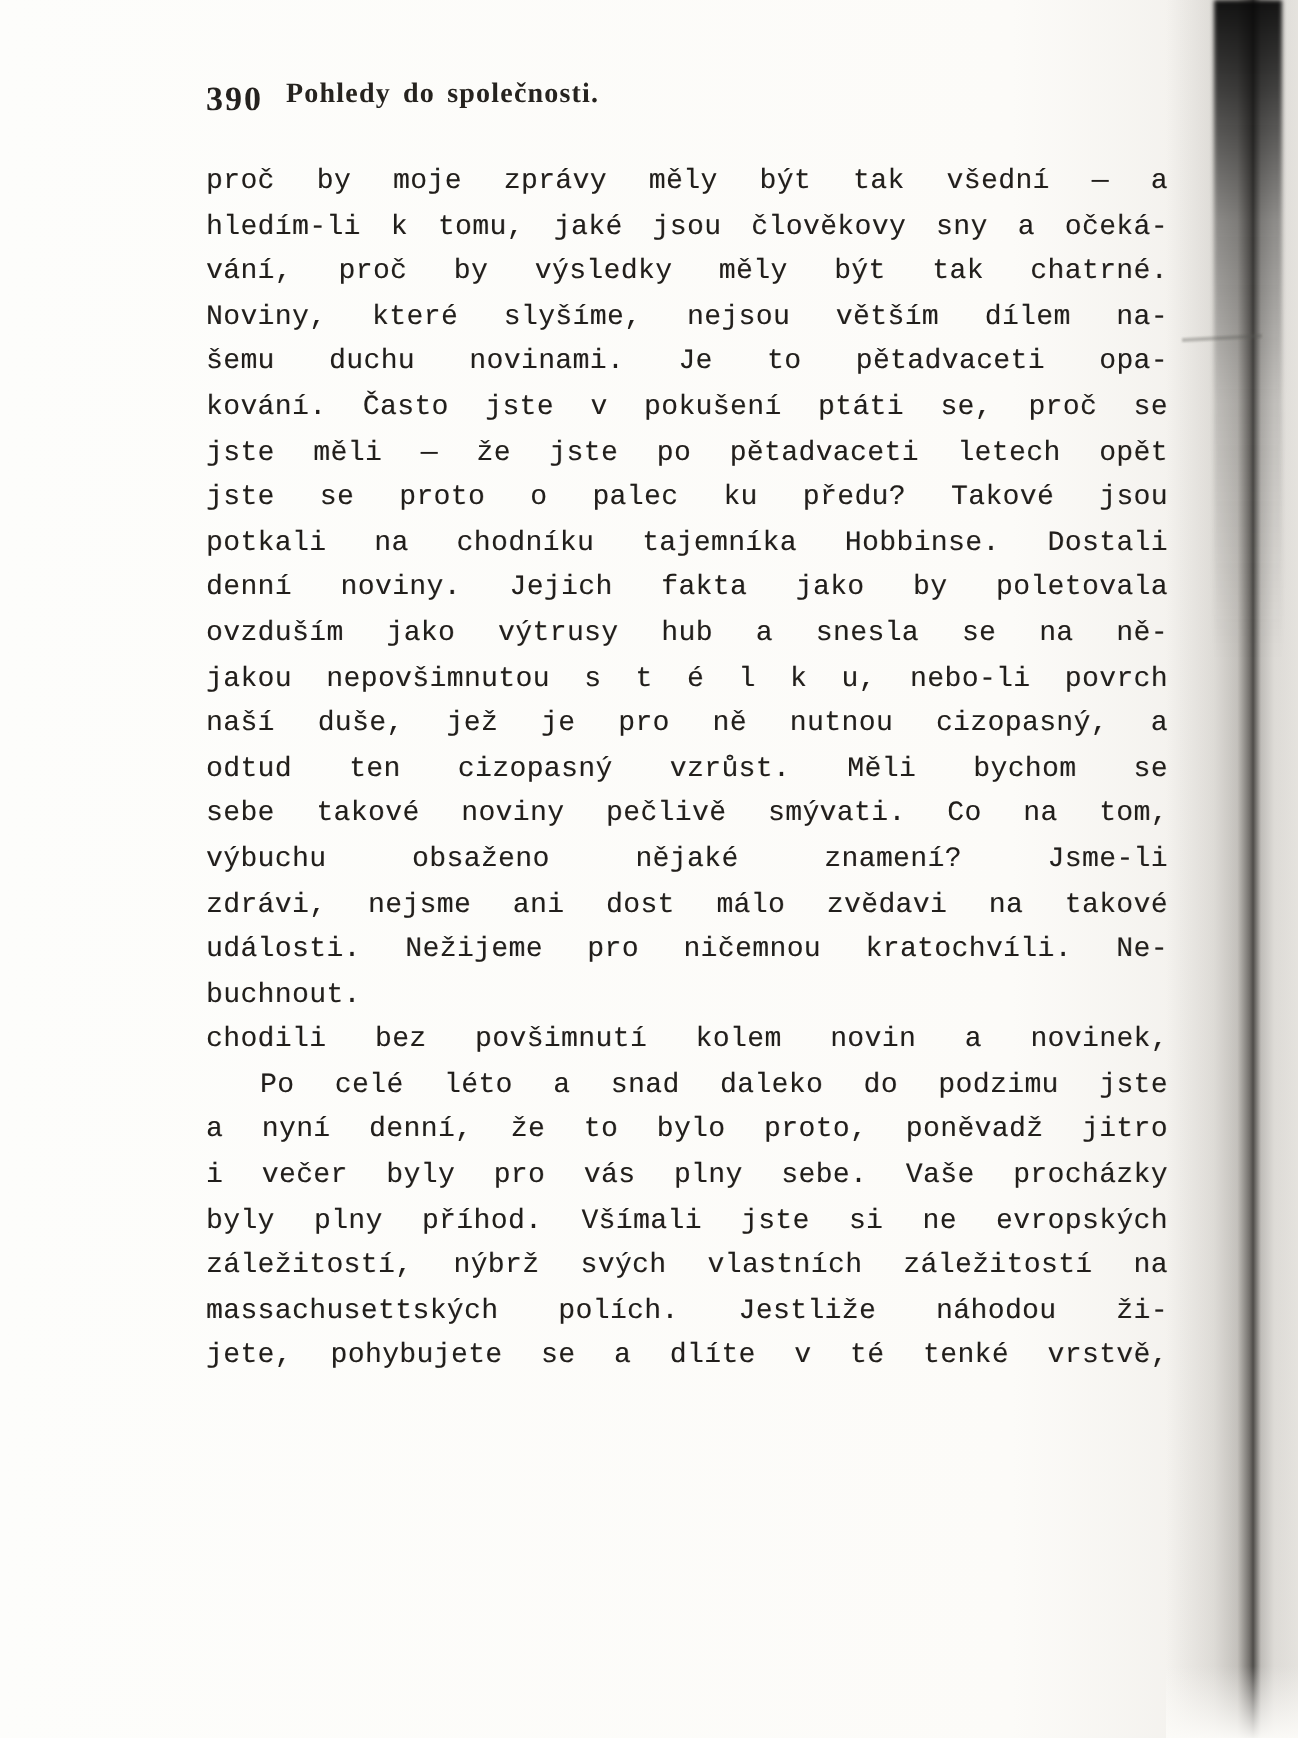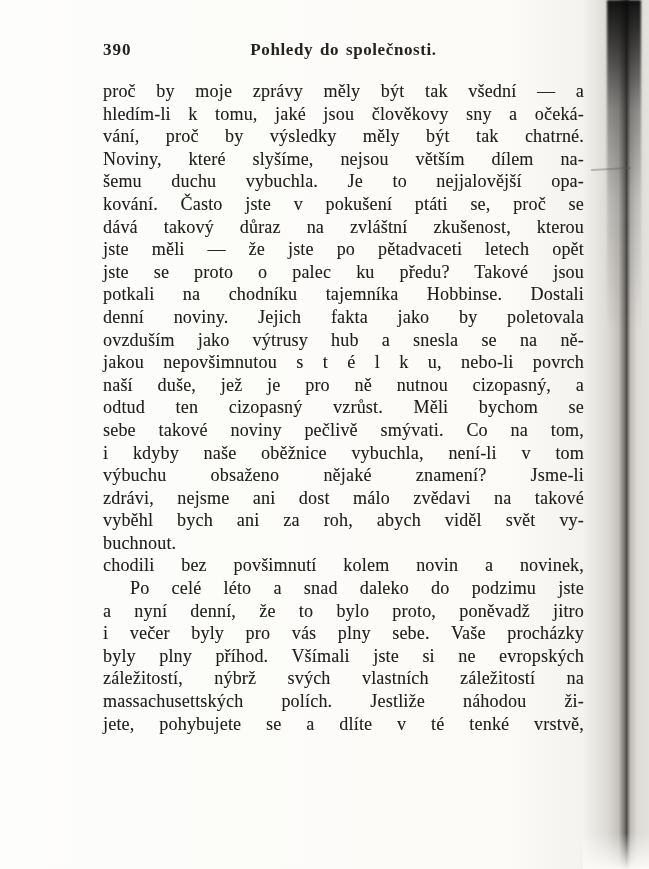--- a/index.html
+++ b/index.html
@@ -82,43 +82,43 @@
     font-size: 17px;
     font-weight: 700;
     letter-spacing: 1px;
     color: #24211e;
   }
   .header-title {
     position: absolute;
     left: 40px;
     right: 40px;
     top: 0;
-    text-align: center;
-    font-size: 17px;
+    font-size: 14px;
     font-weight: 700;
     letter-spacing: 0.6px;
     word-spacing: 2px;
     color: #26231f;
   }
   
   .text-block {
     position: absolute;
     left: 103px;
     top: 80px;
     width: 481px;
   }
   .line {
-    font-size: 18px;
+    font-size: 14px;
     line-height: 22.6px;
     letter-spacing: 0.2px;
     white-space: normal;
     text-align: justify;
     text-align-last: justify;
     color: #211e1b;
     text-shadow: 0.2px 0.2px 0.3px rgba(40,36,32,0.35);
+    font-family: Liberation Mono, monospace;
   }
   .line.no-justify {
     text-align: right;
     text-align-last: left;
   }
   .line.indent {
     text-indent: 27px;
   }
 </style>
 </head>
@@ -129,36 +129,34 @@
   <div class="header-row">
     <span class="page-number">390</span>
     <span class="header-title">Pohledy do společnosti.</span>
   </div>
 
   <div class="text-block">
       <div class="line">proč by moje zprávy měly být tak všední — a</div>
       <div class="line">hledím-li k tomu, jaké jsou člověkovy sny a očeká-</div>
       <div class="line">vání, proč by výsledky měly být tak chatrné.</div>
       <div class="line">Noviny, které slyšíme, nejsou větším dílem na-</div>
-      <div class="line">šemu duchu vybuchla. Je to nejjalovější opa-</div>
+      <div class="line">šemu duchu novinami. Je to pětadvaceti opa-</div>
       <div class="line">kování. Často jste v pokušení ptáti se, proč se</div>
-      <div class="line">dává takový důraz na zvláštní zkušenost, kterou</div>
       <div class="line">jste měli — že jste po pětadvaceti letech opět</div>
       <div class="line">jste se proto o palec ku předu? Takové jsou</div>
       <div class="line">potkali na chodníku tajemníka Hobbinse. Dostali</div>
       <div class="line">denní noviny. Jejich fakta jako by poletovala</div>
       <div class="line">ovzduším jako výtrusy hub a snesla se na ně-</div>
       <div class="line">jakou nepovšimnutou s t é l k u, nebo-li povrch</div>
       <div class="line">naší duše, jež je pro ně nutnou cizopasný, a</div>
       <div class="line">odtud ten cizopasný vzrůst. Měli bychom se</div>
       <div class="line">sebe takové noviny pečlivě smývati. Co na tom,</div>
-      <div class="line">i kdyby naše oběžnice vybuchla, není-li v tom</div>
       <div class="line">výbuchu obsaženo nějaké znamení? Jsme-li</div>
       <div class="line">zdrávi, nejsme ani dost málo zvědavi na takové</div>
-      <div class="line">vyběhl bych ani za roh, abych viděl svět vy-</div>
+      <div class="line">události. Nežijeme pro ničemnou kratochvíli. Ne-</div>
       <div class="line no-justify">buchnout.</div>
       <div class="line">chodili bez povšimnutí kolem novin a novinek,</div>
       <div class="line indent">Po celé léto a snad daleko do podzimu jste</div>
       <div class="line">a nyní denní, že to bylo proto, poněvadž jitro</div>
       <div class="line">i večer byly pro vás plny sebe. Vaše procházky</div>
       <div class="line">byly plny příhod. Všímali jste si ne evropských</div>
       <div class="line">záležitostí, nýbrž svých vlastních záležitostí na</div>
       <div class="line">massachusettských polích. Jestliže náhodou ži-</div>
       <div class="line">jete, pohybujete se a dlíte v té tenké vrstvě,</div>
     </div>

